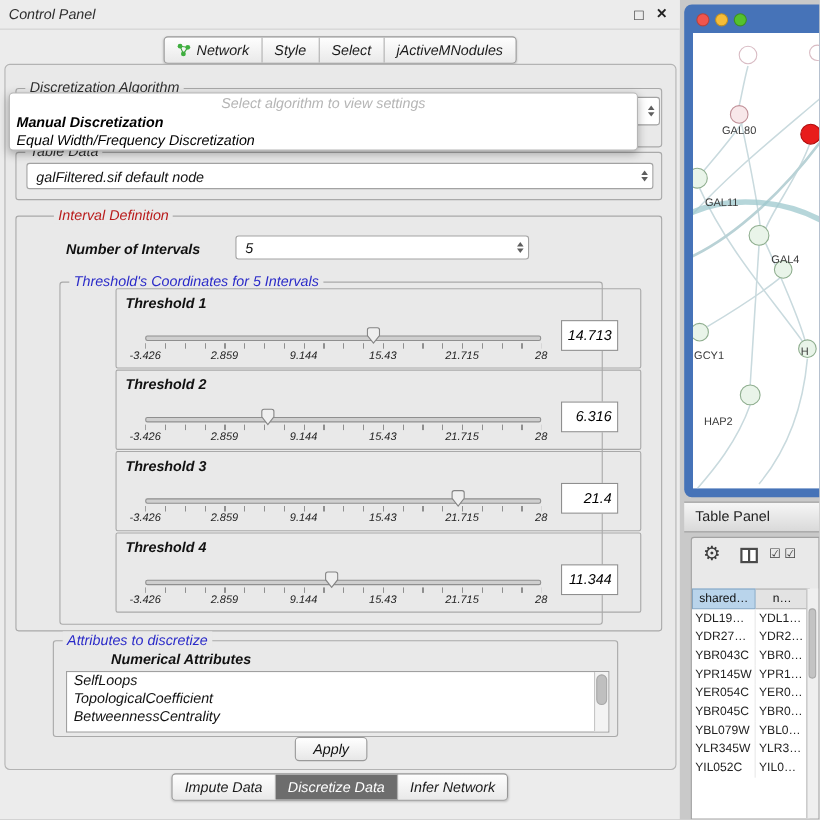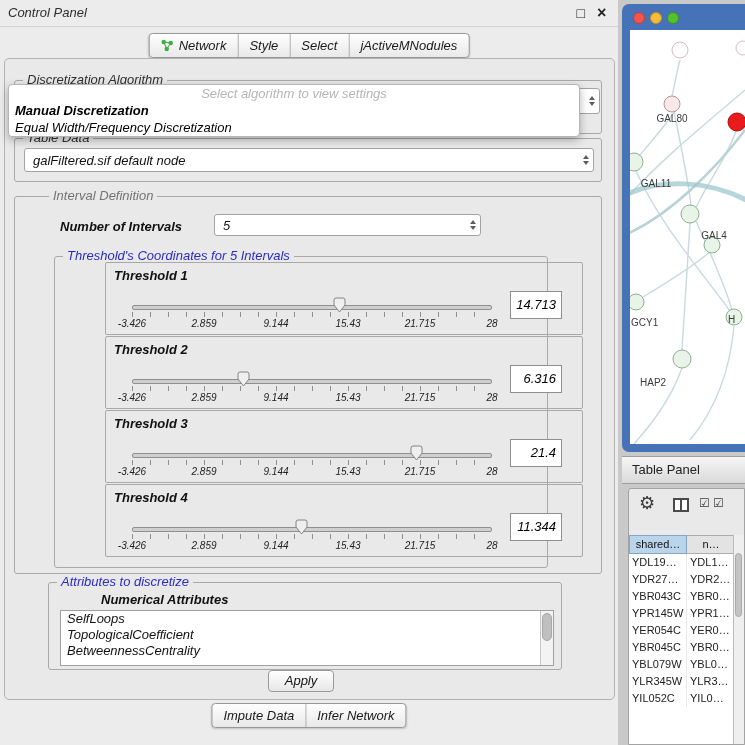--- a/index.html
+++ b/index.html
@@ -18,21 +18,21 @@
   .tabbar{position:absolute;left:50%;transform:translateX(-50%);display:flex;height:23px;
           border:1px solid #979797;border-radius:4px;background:linear-gradient(#fefefe,#e9e9e9);
           box-shadow:0 1px 2px rgba(0,0,0,.18);overflow:hidden;white-space:nowrap;}
   .tab{display:flex;align-items:center;gap:5px;padding:0 11px;font-size:13px;color:#1a1a1a;border-right:1px solid #b0b0b0;}
   .tab:last-child{border-right:none;}
   .tab.selected{background:#6d6d6d;color:#fff;}
 
   
   .group{position:absolute;border:1px solid #a9a9a9;border-radius:3px;}
   .legend{position:absolute;top:-9px;font-size:13px;background:#e9e9e9;padding:0 4px;white-space:nowrap;}
-  .legend-green{color:#737373;}
+  .legend-green{color:#b91c1c;}
   .legend-blue{color:#2a2ac8;}
   .legend-plain{color:#2e2e2e;}
 
   
   .combo{position:absolute;background:#fff;border:1px solid #a3a3a3;border-radius:3px;font-size:13px;color:#111;box-sizing:border-box;}
   .combo .val{position:absolute;left:8px;top:0;bottom:0;display:flex;align-items:center;white-space:nowrap;}
   .stepper{position:absolute;right:4px;top:50%;transform:translateY(-50%);display:flex;flex-direction:column;gap:2px;align-items:center;}
   .arr-up{width:0;height:0;border-left:3.5px solid transparent;border-right:3.5px solid transparent;border-bottom:4px solid #5e5e5e;}
   .arr-dn{width:0;height:0;border-left:3.5px solid transparent;border-right:3.5px solid transparent;border-top:4px solid #5e5e5e;}
 
@@ -276,20 +276,23 @@
         <div class="list-sb-thumb"></div>
       </div>
     </div>
 
     <div class="apply-btn">Apply</div>
 
     <div class="tabbar" style="top:703px;">
       <div class="tab">
           <span>Impute Data</span>
         </div>
+      <div class="tab selected">
+          <span>Discretize Data</span>
+        </div>
       <div class="tab">
           <span>Infer Network</span>
         </div>
     </div>
 
     <div class="algo-popup">
       <div class="algo-ph">Select algorithm to view settings</div>
       <div class="algo-opt bold">Manual Discretization</div>
       <div class="algo-opt">Equal Width/Frequency Discretization</div>
     </div>

